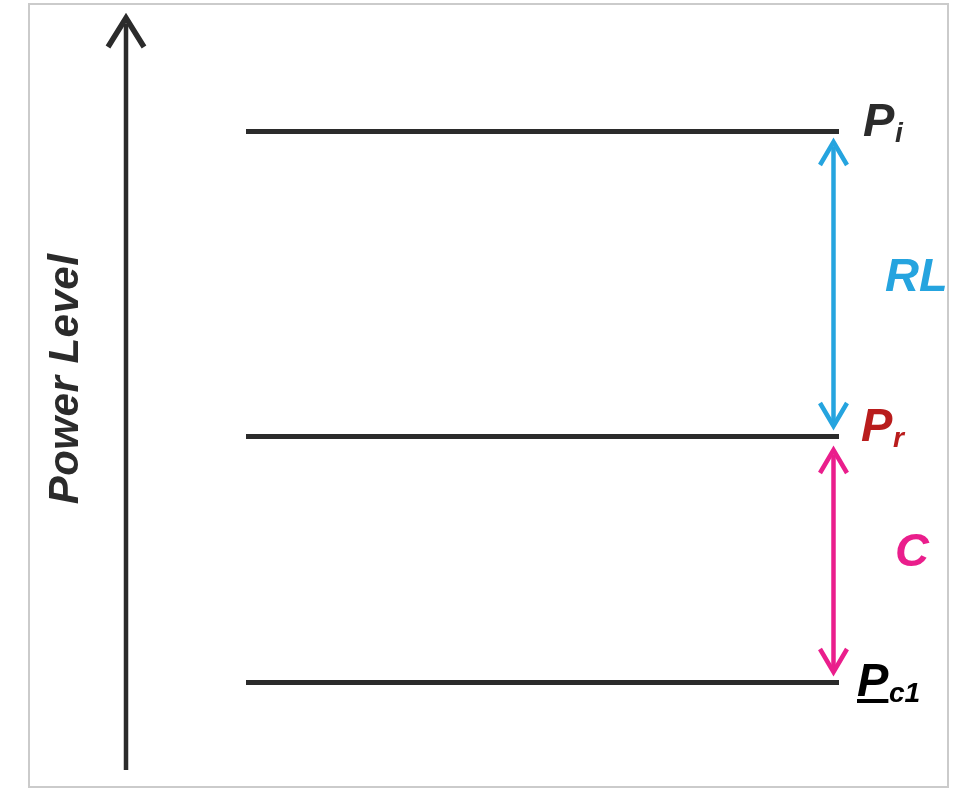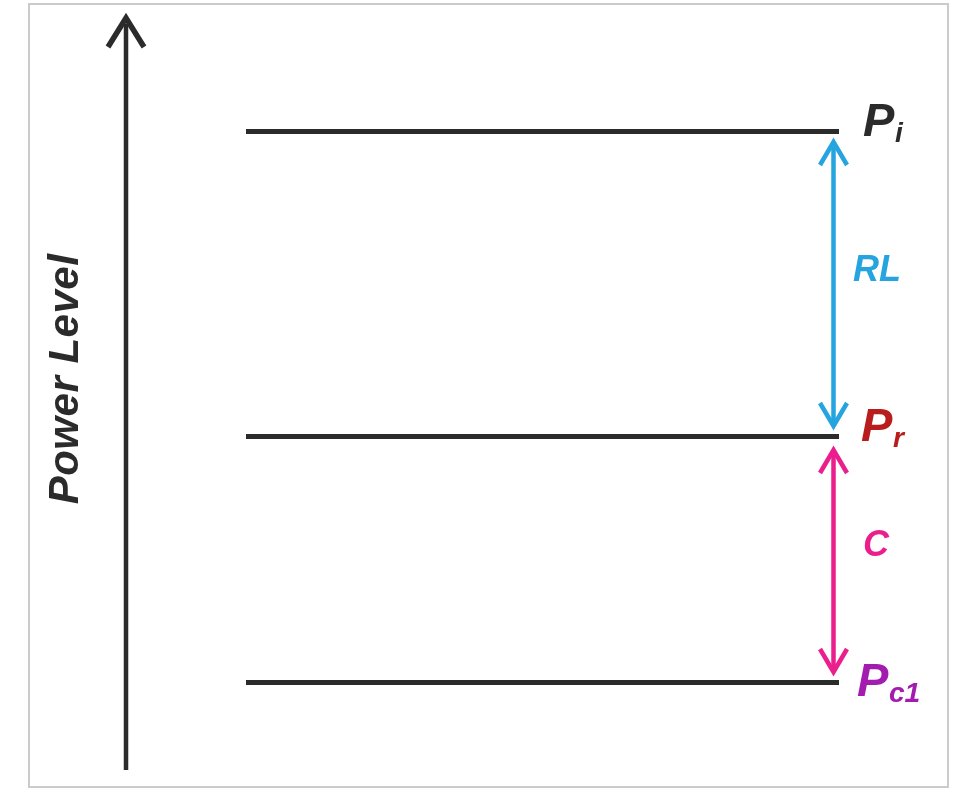--- a/index.html
+++ b/index.html
@@ -52,25 +52,26 @@
     white-space: nowrap;
   }
   .level-label .sub {
     font-size: 0.60em;
     position: relative;
     top: 0.22em;
     left: 0.02em;
   }
   .span-label {
     position: absolute;
-    font-size: 36px;
+    font-size: 47px;
     font-weight: bold;
     font-style: italic;
     line-height: 1;
     white-space: nowrap;
+    margin-left: 32px;
   }
 </style>
 </head>
 <body>
 
 <div class="frame"></div>
 
 <svg class="diagram-svg" viewBox="0 0 976 797" xmlns="http://www.w3.org/2000/svg">
 
   <g>
@@ -98,19 +99,19 @@
 <div class="axis-label" style="color: rgb(43, 43, 43);">Power Level</div>
 
 <div class="level-label" style="left: 863px; top: 96px; color: rgb(43, 43, 43); text-align: center;">
   <span>P</span><span class="sub">i</span>
 </div>
 
 <div class="level-label" style="left: 861px; top: 401px; color: #b91c1c;">
   <span>P</span><span class="sub">r</span>
 </div>
 
-<div class="level-label" style="left: 857px; top: 656px; color: #a21caf;">
+<div class="level-label" style="left: 857px; top: 656px; color: #000000; text-decoration: underline;">
   <span>P</span><span class="sub">c1</span>
 </div>
 
 <div class="span-label" style="left: 853px; top: 251px; color: rgb(37, 164, 223);">RL</div>
 
 <div class="span-label" style="left: 863px; top: 526px; color: rgb(234, 30, 140);">C</div>
 
 </body></html>

